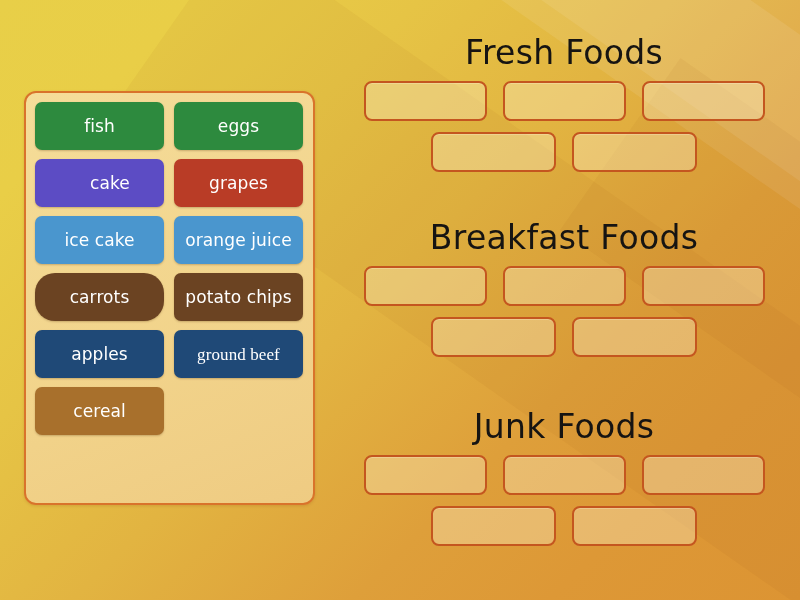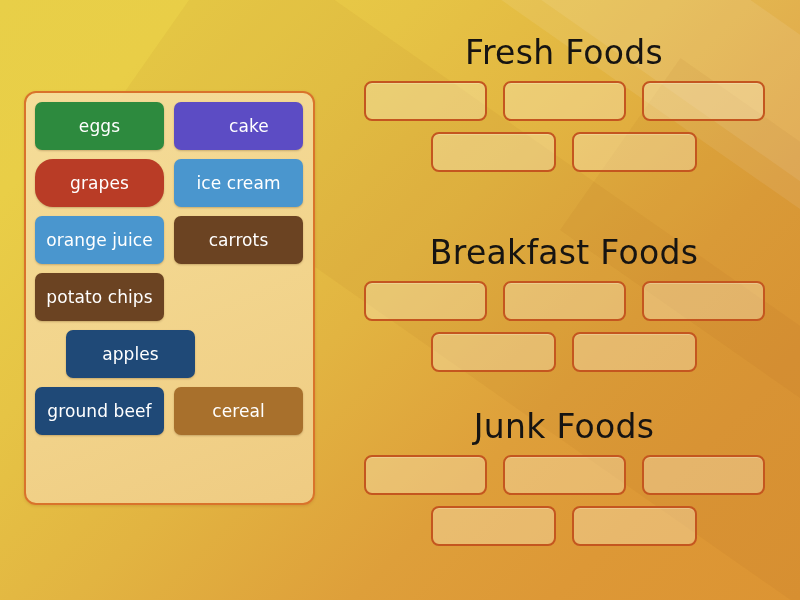--- a/index.html
+++ b/index.html
@@ -99,21 +99,21 @@
     white-space: nowrap;
   }
 
   
   .category {
     position: absolute;
     left: 340px;
     width: 448px;
   }
   #cat-0 { top: 32px; }
-  #cat-1 { top: 232px; }
+  #cat-1 { top: 217px; }
   #cat-2 { top: 406px; }
 
   .cat-title {
     height: 42px;
     line-height: 42px;
     text-align: center;
     color: #161412;
     font-family: "DejaVu Sans", sans-serif;
     font-size: 33px;
     font-weight: 400;
@@ -150,29 +150,30 @@
     <div class="streak s2"></div>
     <div class="streak s3"></div>
 
     <div class="streak s5"></div>
     <div class="streak dark d1"></div>
     <div class="streak dark d2"></div>
   </div>
 
   <div id="tile-panel">
     <div id="tile-grid">
+        <div class="tile" style="background: rgb(45, 138, 62);">fish</div>
         <div class="tile" style="background: rgb(45, 138, 62); text-align: right;">eggs</div>
         <div class="tile" style="background: rgb(92, 76, 196); padding-left: 24px;">cake</div>
-        <div class="tile" style="background: rgb(185, 60, 38); border-radius: 18px;">grapes</div>
-        <div class="tile" style="background: rgb(74, 150, 206);">ice cream</div>
+        <div class="tile" style="background: rgb(185, 60, 38);">grapes</div>
+        <div class="tile" style="background: rgb(74, 150, 206);">ice cake</div>
         <div class="tile" style="background: rgb(74, 150, 206);">orange juice</div>
-        <div class="tile" style="background: rgb(107, 67, 34);">carrots</div>
+        <div class="tile" style="background: rgb(107, 67, 34); border-radius: 20px;">carrots</div>
         <div class="tile" style="background: rgb(107, 67, 34);">potato chips</div>
-        <div class="tile" style="background: rgb(31, 73, 119); margin-left: 31px;">apples</div>
-        <div class="tile" style="background: rgb(31, 73, 119);">ground beef</div>
+        <div class="tile" style="background: rgb(31, 73, 119);">apples</div>
+        <div class="tile" style="background: rgb(31, 73, 119); font-family: Liberation Serif, serif;">ground beef</div>
         <div class="tile" style="background: rgb(168, 112, 44);">cereal</div>
       </div>
   </div>
 
   <div class="category" id="cat-0">
     <div class="cat-title">Fresh Foods</div>
     <div class="slot-row row-1">
         <div class="slot"></div>
         <div class="slot"></div>
         <div class="slot"></div>

